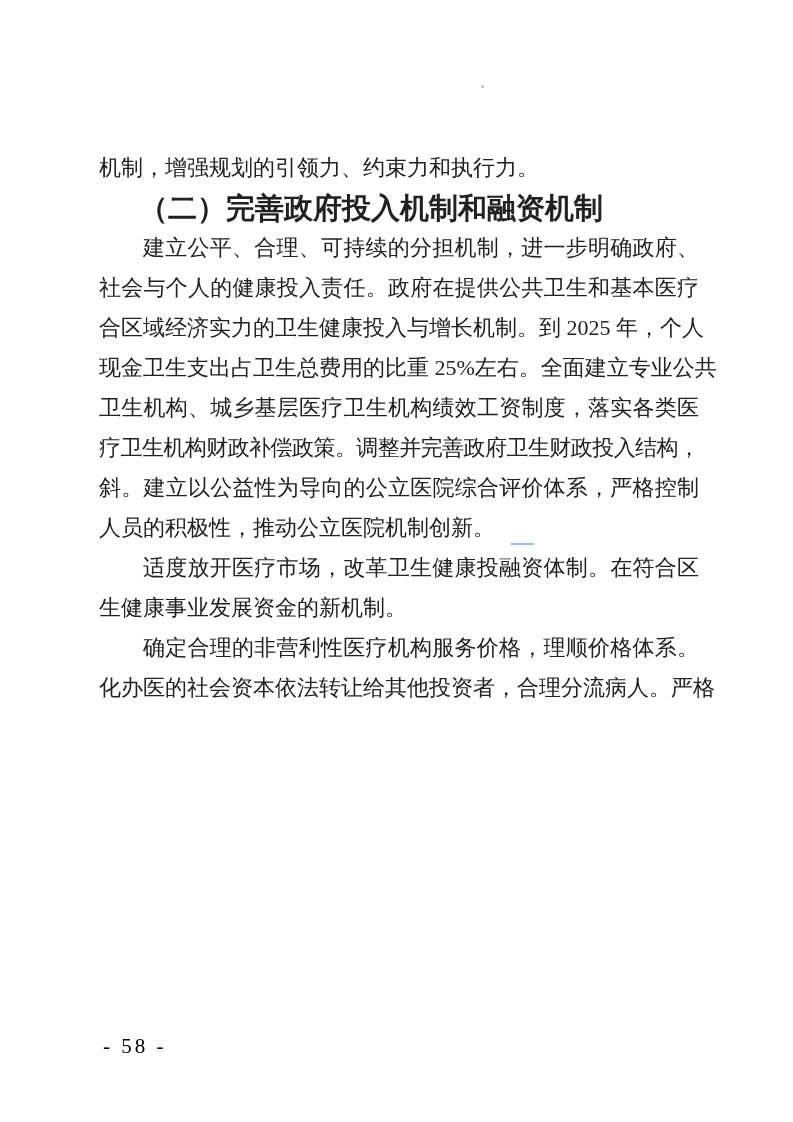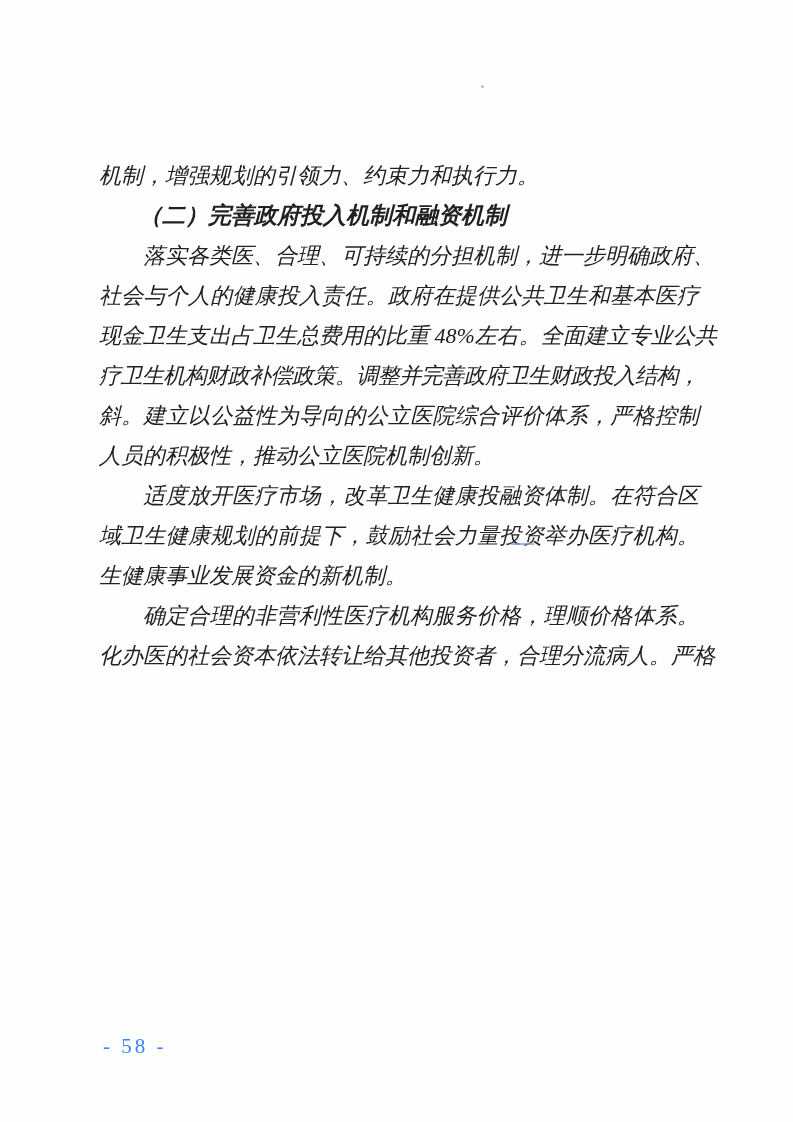--- a/index.html
+++ b/index.html
@@ -12,54 +12,53 @@
     width: 793px;
     height: 1122px;
     background: #fefefe;
     overflow: hidden;
     font-family: "Liberation Serif", "DejaVu Serif", serif;
     color: #212121;
   }
   .content {
     position: absolute;
     left: 99px;
-    top: 156px;
+    top: 148px;
     width: 600px;
-    font-style: italic;
   }
   .line {
     height: 40px;
     line-height: 40px;
     font-size: 22px;
     white-space: nowrap;
     text-align: justify;
     text-align-last: justify;
     text-justify: inter-character;
     color: #212121;
   }
   .line.indent { padding-left: 44px; }
   .line.para-end {
     text-align: left;
     text-align-last: left;
   }
   .line.heading {
     font-weight: bold;
-    font-size: 23px;
+    font-size: 29px;
     text-align: right;
     text-align-last: left;
     padding-left: 40px;
   }
   .line.tight { letter-spacing: -1px; }
   .footer {
     position: absolute;
     left: 103px;
     top: 1034px;
     font-size: 21px;
     letter-spacing: 3px;
-    color: #3b82f6;
+    color: #000000;
   }
   .speck {
     position: absolute;
     left: 481px;
     top: 85px;
     width: 3px;
     height: 3px;
     border-radius: 50%;
     background: #9a9a9a;
     opacity: 0.65;
@@ -77,28 +76,29 @@
 </head>
 <body>
 
 <div class="page">
 
   <span class="speck"></span>
 
   <div class="content">
     <div class="line para-end">机制，增强规划的引领力、约束力和执行力。</div>
     <div class="line heading">（二）完善政府投入机制和融资机制</div>
-    <div class="line indent">落实各类医、合理、可持续的分担机制，进一步明确政府、</div>
+    <div class="line indent">建立公平、合理、可持续的分担机制，进一步明确政府、</div>
     <div class="line">社会与个人的健康投入责任。政府在提供公共卫生和基本医疗</div>
-    <div class="line">现金卫生支出占卫生总费用的比重 48%左右。全面建立专业公共</div>
+    <div class="line">合区域经济实力的卫生健康投入与增长机制。到 2025 年，个人</div>
+    <div class="line">现金卫生支出占卫生总费用的比重 25%左右。全面建立专业公共</div>
+    <div class="line">卫生机构、城乡基层医疗卫生机构绩效工资制度，落实各类医</div>
     <div class="line tight">疗卫生机构财政补偿政策。调整并完善政府卫生财政投入结构，</div>
     <div class="line">斜。建立以公益性为导向的公立医院综合评价体系，严格控制</div>
     <div class="line para-end">人员的积极性，推动公立医院机制创新。</div>
     <div class="line indent">适度放开医疗市场，改革卫生健康投融资体制。在符合区</div>
-    <div class="line">域卫生健康规划的前提下，鼓励社会力量投资举办医疗机构。</div>
     <div class="line para-end">生健康事业发展资金的新机制。</div>
     <div class="line indent">确定合理的非营利性医疗机构服务价格，理顺价格体系。</div>
     <div class="line">化办医的社会资本依法转让给其他投资者，合理分流病人。严格</div>
   </div>
 
   <span class="blue-mark"></span>
 
   <div class="footer">- 58 -</div>
 
 </div>

